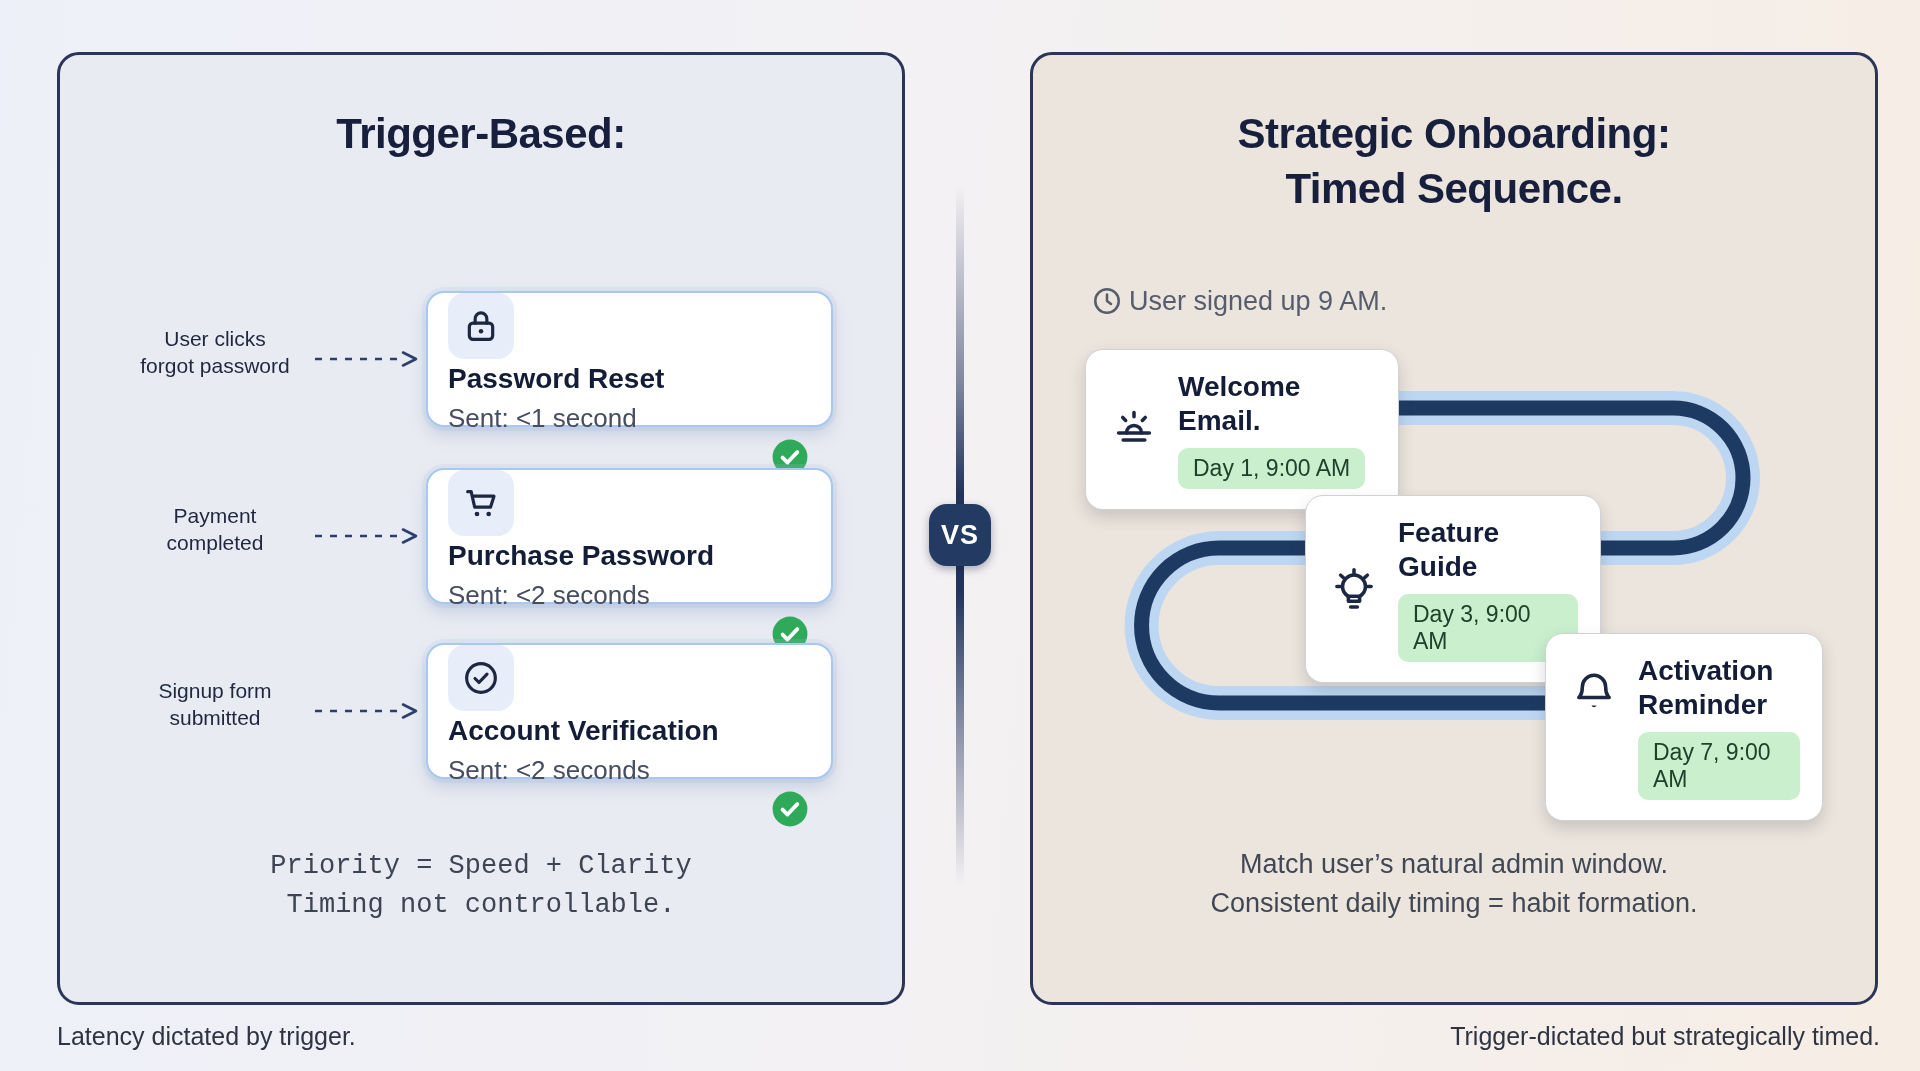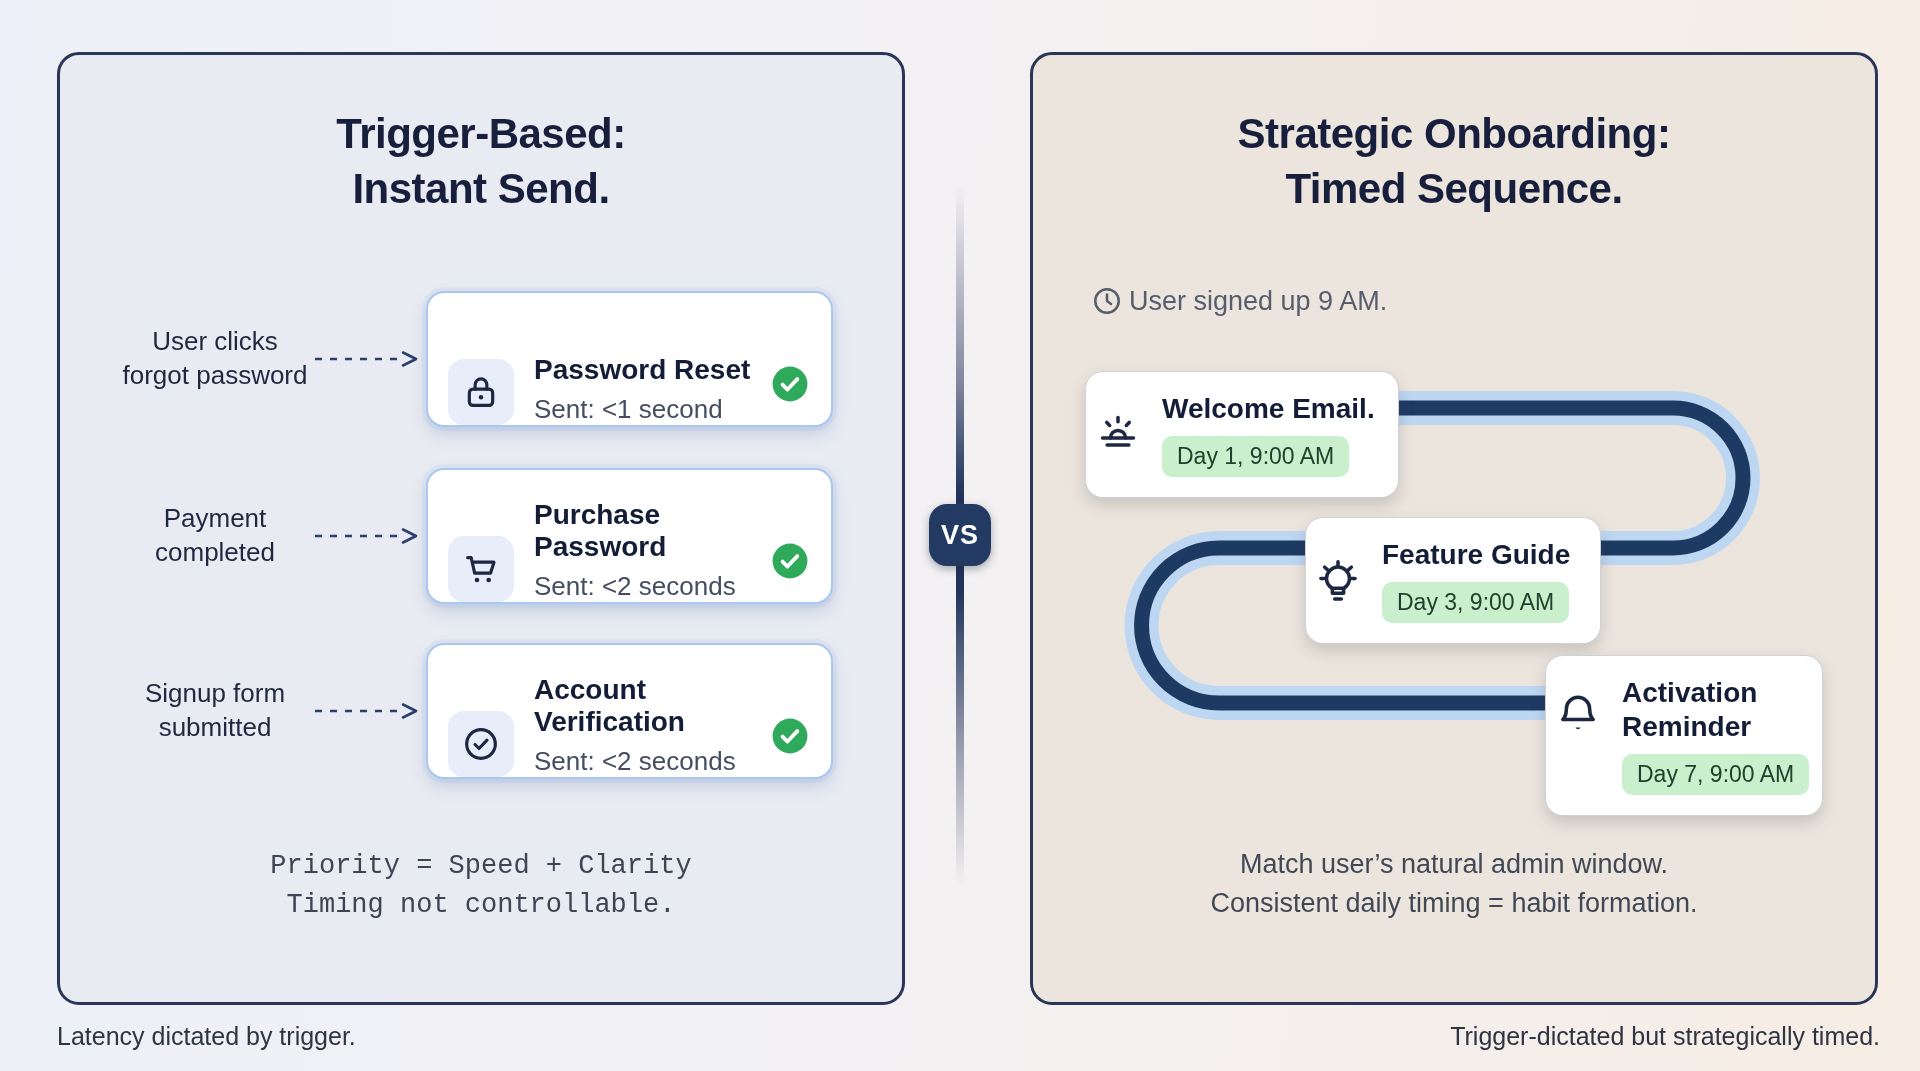--- a/index.html
+++ b/index.html
@@ -22,29 +22,29 @@
 
   .panel-title {
     position:absolute; top:52px; left:0; width:100%;
     text-align:center; font-weight:bold; font-size:42px; line-height:1.3;
     color:#171f3d; letter-spacing:-0.5px;
   }
 
   
   .trigger-label {
     position:absolute; left:30px; width:250px;
-    text-align:center; font-size:26px; line-height:1.3; color:#1f2840;
+    text-align:center; font-size:21px; line-height:1.3; color:#1f2840;
   }
   .dashed-arrow { position:absolute; left:253px; width:112px; height:20px; }
 
   .event-card {
     position:absolute; left:366px; width:407px; height:136px;
     background:#ffffff; border:2.5px solid #a9c8ef; border-radius:18px;
     box-shadow:0 8px 16px rgba(96,126,178,0.25), 0 0 0 4px rgba(172,202,240,0.18);
-    display:flex; align-items:flex-end; gap:20px; padding:0 22px 0 20px;
+    display:flex; align-items:flex-start; gap:4px; padding:0 22px 0 20px;flex-direction:column;
   }
   .icon-tile {
     width:66px; height:66px; border-radius:16px; background:#e7edf9;
     display:flex; align-items:center; justify-content:center; flex:0 0 auto;
   }
   .event-info { flex:1 1 auto; }
   .event-title { font-size:28px; font-weight:bold; color:#141d37; margin-bottom:8px; }
   .event-sent  { font-size:26px; color:#454d60; }
   .status-check { flex:0 0 auto; width:38px; height:38px; align-self:flex-end; margin-bottom:22px; }
 
@@ -74,21 +74,21 @@
   .signup-note {
     position:absolute; left:58px; top:230px;
     display:flex; align-items:center; gap:6px;
     font-size:27px; color:#565d6c;
   }
   .sequence-path { position:absolute; left:0; top:0; width:848px; height:953px; }
 
   .step-card {
     position:absolute; background:#ffffff; border:1.5px solid #cfd1d6;
     border-radius:18px; box-shadow:0 7px 16px rgba(60,60,70,0.20);
-    display:flex; gap:18px; padding:20px 6px; align-items:center;margin-top:22px;
+    display:flex; gap:18px; padding:20px 22px; align-items:center;
   }
   .step-welcome    { left:52px;  top:294px; width:314px; }
   .step-feature    { left:272px; top:440px; width:296px; }
   .step-activation { left:512px; top:578px; width:278px; align-items:flex-start; }
   .step-activation .step-icon { margin-top:12px; }
   .step-icon { flex:0 0 auto; width:52px; height:52px; display:flex; align-items:center; justify-content:center; }
   .step-title { font-size:28px; font-weight:bold; color:#141d37; line-height:1.22; }
   .day-pill {
     display:inline-block; margin-top:10px; background:#c9efcd; color:#21402c;
     font-size:23px; padding:7px 15px; border-radius:10px;
@@ -105,21 +105,20 @@
   svg { display:block; }
 </style>
 </head>
 <body>
 
 <div class="canvas">
 
   <div class="panel panel-left">
     <div class="panel-title">
       <div>Trigger-Based:</div>
-      <div>Instant Send.</div>
     </div>
 
     <div class="trigger-label" style="top:270px">
       <div>User clicks</div>
       <div>forgot password</div>
     </div>
     <div class="dashed-arrow" style="top:294px">
       <svg viewBox="0 0 112 20" width="112" height="20">
           <path d="M2 10 H90" stroke="#2c3f6e" stroke-width="2.6" stroke-dasharray="7 8" fill="none"></path>
           <path d="M90 3.5 L103 10 L90 16.5" fill="none" stroke="#2c3f6e" stroke-width="2.6" stroke-linecap="round" stroke-linejoin="round"></path>

